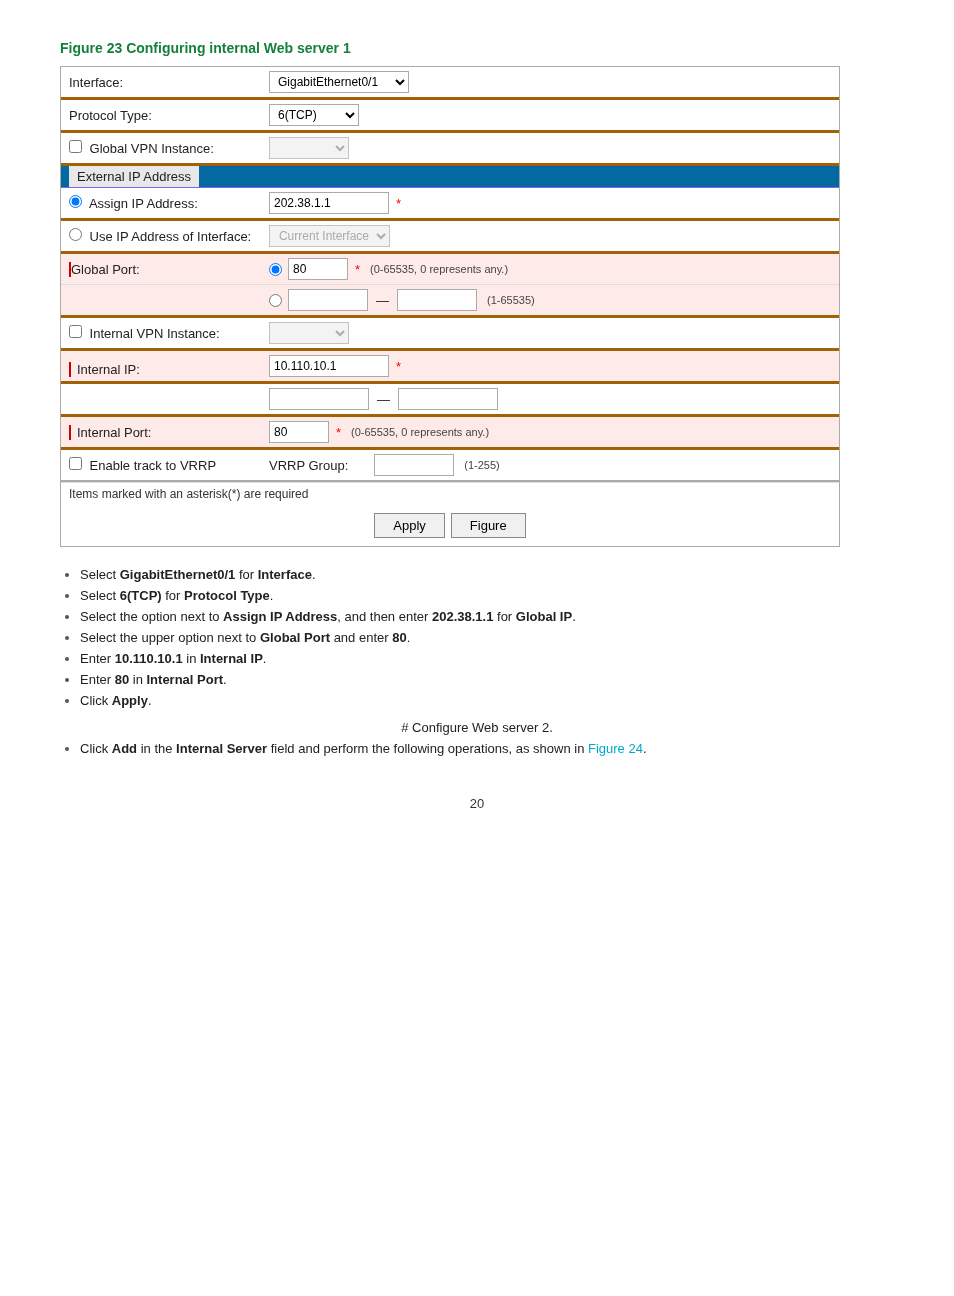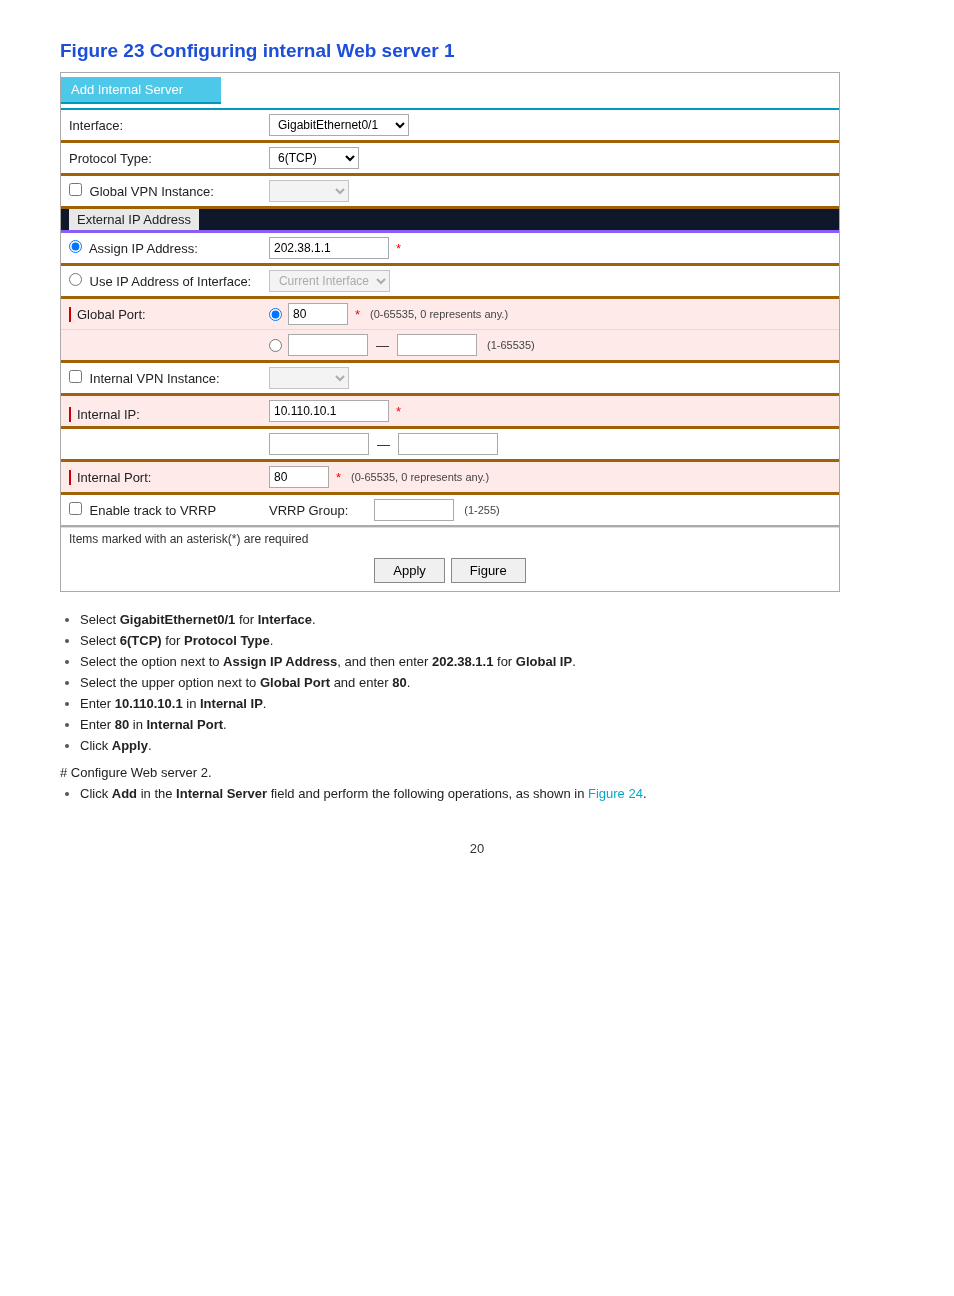--- a/index.html
+++ b/index.html
@@ -4,23 +4,23 @@
   <style>
     * { box-sizing: border-box; margin: 0; padding: 0; }
     body {
       background: #fff;
       font-family: Arial, sans-serif;
       font-size: 13px;
       color: #222;
       padding: 40px 60px;
     }
     .figure-title {
-      color: #1d4ed8;
+      color: #15803d;
       font-weight: bold;
-      font-size: 19px;
+      font-size: 14px;
       margin-bottom: 10px;
     }
     .form-container {
       border: 1px solid #aaa;
       width: 780px;
       margin-bottom: 20px;
     }
     .form-header {
       background: #4dc8e8;
       color: #fff;
@@ -142,44 +142,41 @@
       font-size: 13px;
       color: #333;
     }
     .external-ip-label {
       background: #e8e8e8;
       padding: 3px 8px;
       font-size: 13px;
       font-weight: normal;
     }
     .row-external-ip {
-      background: #0f172a;
-      border-bottom: 3px solid #8b5cf6;
+      background: #0369a1;
+      border-bottom: 1px solid #8b5cf6;
       padding: 3px 8px;
     }
     .global-port-row {
       background: #ffeaea;
     }
     .internal-ip-row {
       background: #ffeaea;
     }
     .internal-port-row {
       background: #ffeaea;
     }
   </style>
 </head>
 <body>
 
 <div class="figure-title">Figure 23 Configuring internal Web server 1</div>
 
 <div class="form-container">
 
-  <div class="form-header-row">
-    <div class="form-header">Add Internal Server</div>
-  </div>
 
   <div class="form-row">
     <div class="form-label">Interface:</div>
     <div class="form-controls">
       <select class="form-select">
         <option>GigabitEthernet0/1</option>
       </select>
     </div>
   </div>
 
@@ -227,21 +224,21 @@
     <div class="form-controls">
       <select class="form-select" disabled="" style="min-width:120px;">
         <option>Current Interface</option>
       </select>
     </div>
   </div>
 
   <div class="form-row global-port-row" style="background:#ffeaea; flex-direction:column; align-items:flex-start; padding:0;">
 
     <div style="display:flex; align-items:center; width:100%; padding:4px 8px; border-bottom:1px solid #ddd;">
-      <div class="form-label" style="border-left:2px solid #cc0000; padding-left:6px;">Global Port:</div>
+      <div class="form-label" style="border-left:2px solid #cc0000; ">Global Port:</div>
       <div class="form-controls">
         <input type="radio" name="port_option" checked="" style="">
         <input type="text" class="form-input" value="80" style="width: 60px;">
         <span class="asterisk">*</span>
         <span class="hint-text">(0-65535, 0 represents any.)</span>
       </div>
     </div>
 
     <div style="display:flex; align-items:center; width:100%; padding:4px 8px; padding-left:208px;">
       <div class="form-controls">
@@ -314,18 +311,18 @@
 <ul class="bullet-list">
   <li>Select <b>GigabitEthernet0/1</b> for <b>Interface</b>.</li>
   <li>Select <b>6(TCP)</b> for <b>Protocol Type</b>.</li>
   <li>Select the option next to <b>Assign IP Address</b>, and then enter <b>202.38.1.1</b> for <b>Global IP</b>.</li>
   <li>Select the upper option next to <b>Global Port</b> and enter <b>80</b>.</li>
   <li>Enter <b>10.110.10.1</b> in <b>Internal IP</b>.</li>
   <li>Enter <b>80</b> in <b>Internal Port</b>.</li>
   <li>Click <b>Apply</b>.</li>
 </ul>
 
-<p class="configure-note" style="margin-top:12px;"># Configure Web server 2.</p>
+<p class="configure-note" style="margin-top:12px;text-align:center;"># Configure Web server 2.</p>
 <ul class="bullet-list" style="margin-top:6px;">
   <li>Click <b>Add</b> in the <b>Internal Server</b> field and perform the following operations, as shown in <a href="#">Figure 24</a>.</li>
 </ul>
 
 <div class="page-num">20</div>
 
 </body></html>

